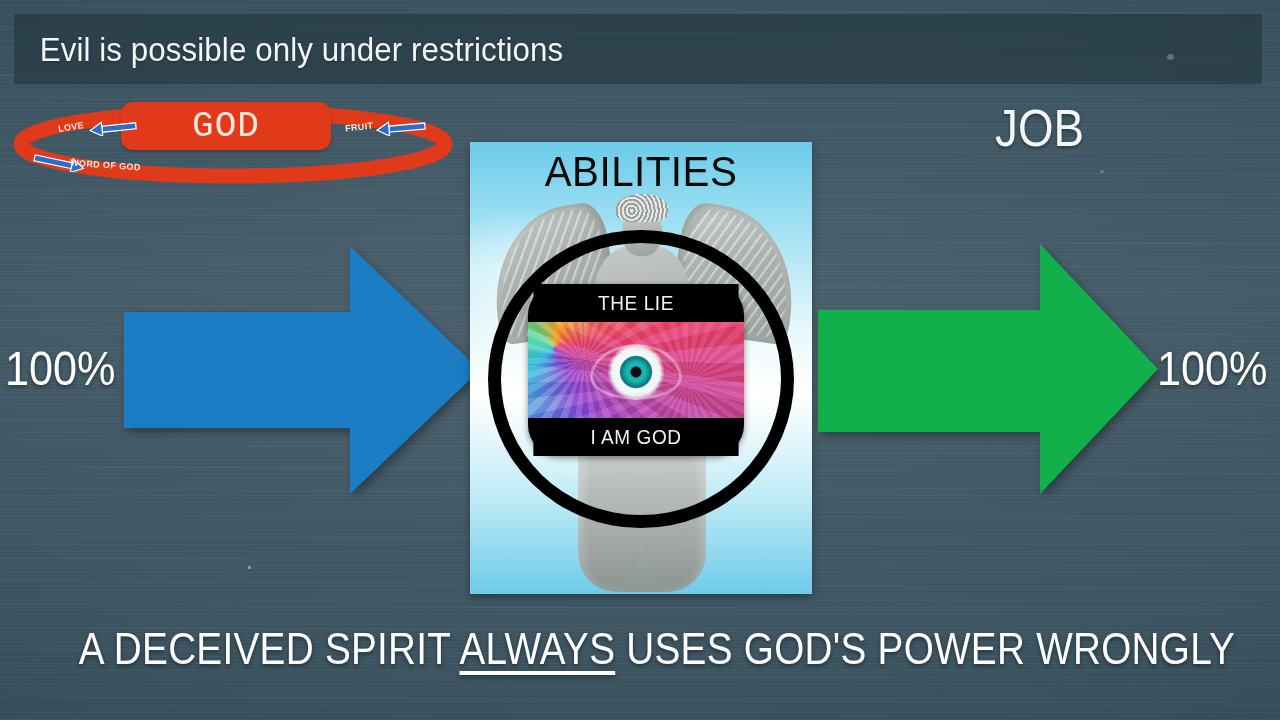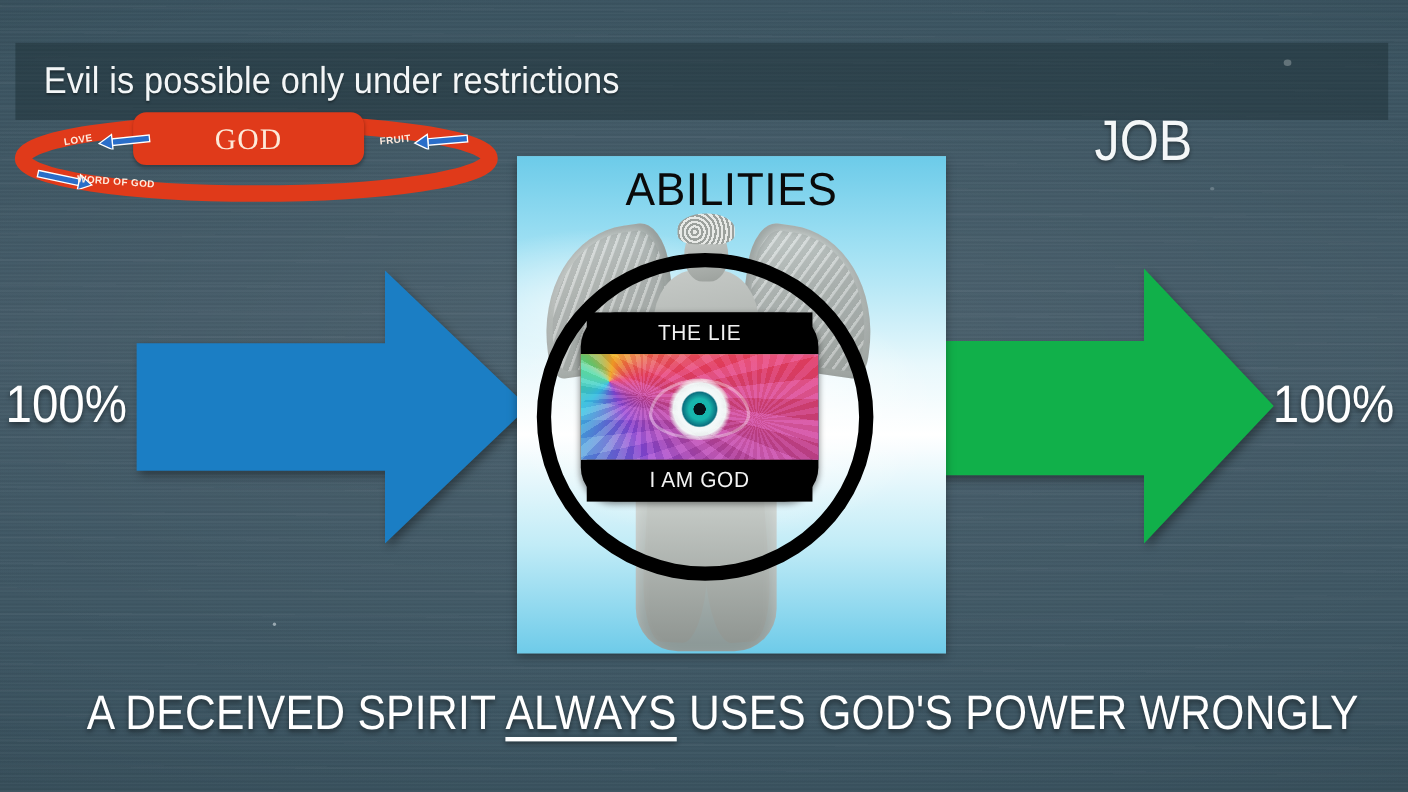--- a/index.html
+++ b/index.html
@@ -41,21 +41,21 @@
   .bg-speck{
     position:absolute;background:rgba(225,235,238,0.55);
     border-radius:50%;z-index:1;
   }
 
   
   .title-bar{
     position:absolute;left:14px;top:14px;width:1248px;height:70px;
     background:rgba(20,38,42,0.40);
     z-index:5;
-    display:flex;align-items:center;margin-top:25px;
+    display:flex;align-items:center;
   }
   .title-text{
     color:#f3f6f7;font-size:34px;font-weight:400;
     letter-spacing:.1px;padding-left:28px;
     font-family:"Liberation Sans", sans-serif;
     text-shadow:0 1px 2px rgba(0,0,0,.35);
     white-space:nowrap;
     transform:scaleX(0.92);transform-origin:left center;
   }
 
@@ -64,22 +64,22 @@
     position:absolute;left:8px;top:104px;width:450px;height:80px;z-index:6;
   }
   .loop svg{display:block;}
   .god-box{
     position:absolute;left:113px;top:-2px;width:210px;height:48px;
     background:#e03a1a;border-radius:12px;
     display:flex;align-items:center;justify-content:center;
     box-shadow:0 2px 3px rgba(0,0,0,.25);
   }
   .god-box span{
-    color:#fde9d8;font-size:27px;letter-spacing:1px;
-    font-family:Liberation Serif, serif;
+    color:#fde9d8;font-size:36px;letter-spacing:1px;
+    font-family:Liberation Mono, monospace;
   }
   .loop-lbl{
     position:absolute;color:#fdeadd;font-size:9px;font-weight:700;
     letter-spacing:.4px;white-space:nowrap;
     font-family:"Liberation Sans", sans-serif;
   }
   .lbl-love{left:50px;top:18px;transform:rotate(-9deg);}
   .lbl-fruit{left:337px;top:18px;transform:rotate(-6deg);}
   .lbl-word{left:62px;top:56px;transform:rotate(4deg);}
 
@@ -115,21 +115,20 @@
   .txt-blue{left:145px;top:357px;}
   .arrow-green{left:818px;top:244px;}
   .txt-green{left:890px;top:358px;}
 
   
   .pic{
     position:absolute;left:470px;top:142px;width:342px;height:452px;z-index:8;
     overflow:hidden;
     box-shadow:0 3px 8px rgba(0,0,0,.35);
     background:linear-gradient(180deg,#7fd4ef 0%,#b7e8f6 22%,#ffffff 46%,#cdeef8 70%,#7fd3ee 100%);
-    padding-left:48px;
   }
   .pic-sky{
     position:absolute;inset:0;
     background:
       radial-gradient(ellipse 70% 35% at 48% 52%, rgba(255,255,255,.95) 0%, rgba(255,255,255,0) 72%),
       radial-gradient(ellipse 55% 22% at 20% 30%, rgba(255,255,255,.7) 0%, rgba(255,255,255,0) 70%),
       linear-gradient(180deg,#6ccbe9 0%,#9fe0f3 18%,#e8f8fc 42%,#ffffff 56%,#c2ecf7 78%,#6ecbe9 100%);
   }
   
   .statue{position:absolute;left:0;top:0;width:342px;height:452px;}

